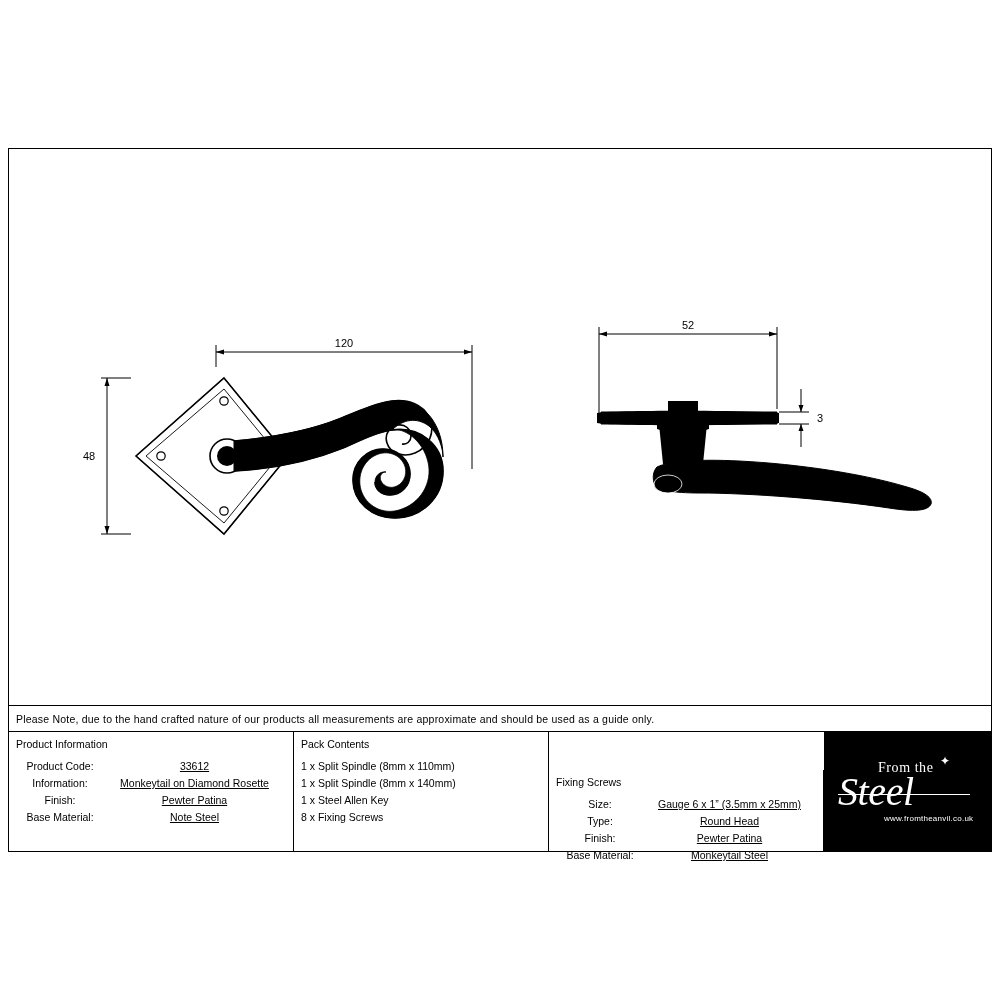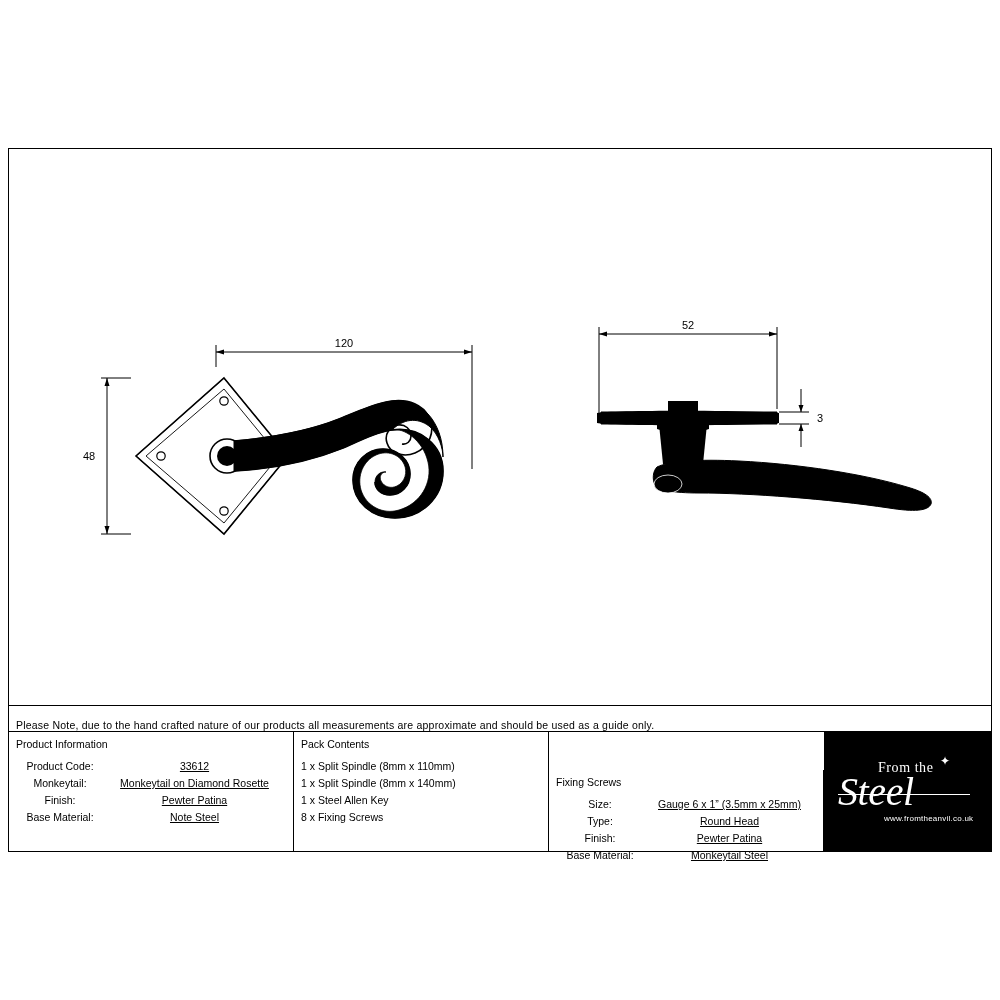--- a/index.html
+++ b/index.html
@@ -34,21 +34,21 @@
   }
   .note-row {
     position: absolute;
     left: 0;
     top: 556px;
     width: 982px;
     height: 26px;
     border-top: 1px solid #000000;
     box-sizing: border-box;
     display: flex;
-    align-items: flex-end;
+    align-items: center;
   }
   .note-row .note-text {
     font-size: 10.5px;
     padding-left: 7px;
     color: #000000;
     letter-spacing: 0.02em;
   }
   .info-row {
     position: absolute;
     left: 0;
@@ -271,21 +271,21 @@
 
   <div class="info-row">
 
     <div class="info-col col-product">
       <div class="col-title">Product Information</div>
       <div class="kv">
         <span class="k">Product Code:</span>
         <span class="v">33612</span>
       </div>
       <div class="kv">
-        <span class="k">Monkeytail:</span>
+        <span class="k">Information:</span>
         <span class="v">Monkeytail on Diamond Rosette</span>
       </div>
       <div class="kv">
         <span class="k">Finish:</span>
         <span class="v">Pewter Patina</span>
       </div>
       <div class="kv">
         <span class="k">Base Material:</span>
         <span class="v">Note Steel</span>
       </div>

